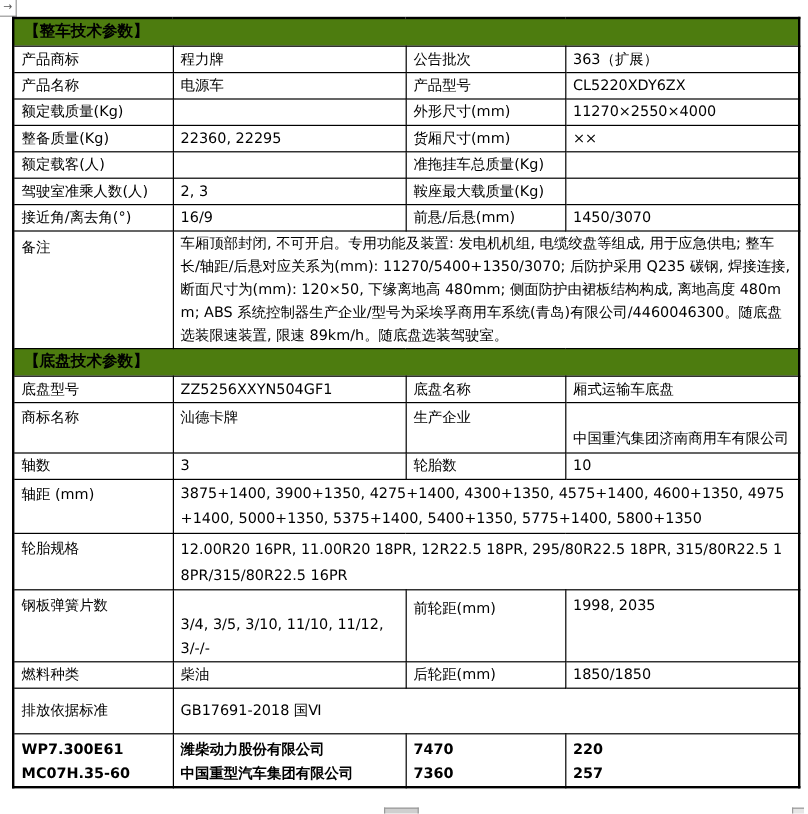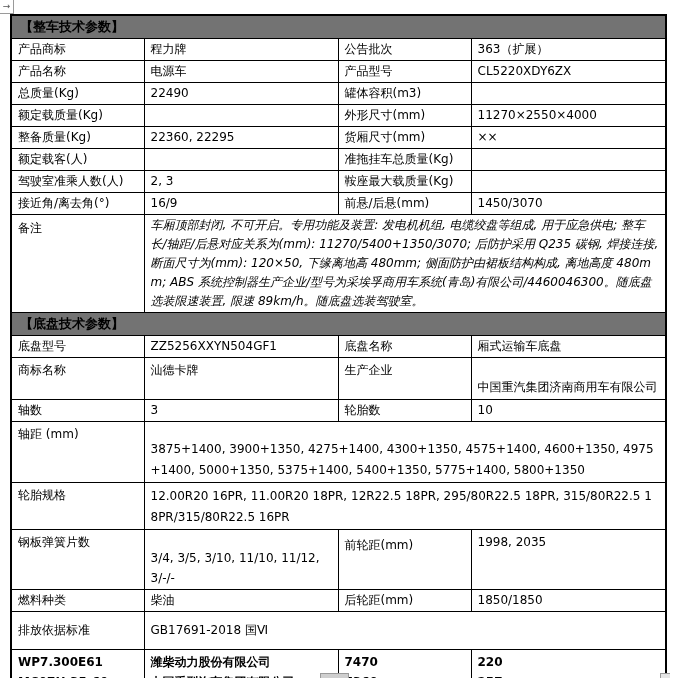--- a/index.html
+++ b/index.html
@@ -26,32 +26,32 @@
   table.spec td{
     border:1px solid #000;
     padding:1px 6px;
     font-size:12px;
     line-height:19px;
     vertical-align:middle;
     overflow:hidden;
     word-break:break-all;
   }
   tr.section-header td{
-    background:#737373;
+    background:#4d7c0f;
     font-weight:bold;
     font-size:13px;
     padding-left:8px;
     margin-top:24px;
   }
   tr.engine-header td{
     background:#d9d9d9;
   }
   td.lbl{white-space:nowrap;}
   .line{display:block;line-height:20px;font-weight:bold;}
-  .remark{line-height:20px;padding:3px 6px;font-style:italic;}
+  .remark{line-height:20px;padding:3px 6px;}
   .scrollbar-fragment{
     position:absolute;left:320px;top:673px;width:27px;height:5px;
     background:#cfcfcf;border:1px solid #9a9a9a;border-bottom:none;
   }
   .resize-handle-fragment{
     position:absolute;left:660px;top:673px;width:9px;height:5px;
     background:#e6e6e6;border:1px solid #9a9a9a;border-bottom:none;border-right:none;
   }
 </style>
 </head>
@@ -76,26 +76,20 @@
     <td class="lbl">产品商标</td>
     <td>程力牌</td>
     <td class="lbl">公告批次</td>
     <td>363（扩展）</td>
   </tr>
   <tr style="height:22px">
     <td class="lbl">产品名称</td>
     <td>电源车</td>
     <td class="lbl">产品型号</td>
     <td>CL5220XDY6ZX</td>
-  </tr>
-  <tr style="height:22px">
-    <td class="lbl">总质量(Kg)</td>
-    <td>22490</td>
-    <td class="lbl">罐体容积(m3)</td>
-    <td></td>
   </tr>
   <tr style="height:22px">
     <td class="lbl">额定载质量(Kg)</td>
     <td></td>
     <td class="lbl">外形尺寸(mm)</td>
     <td>11270×2550×4000</td>
   </tr>
   <tr style="height:22px">
     <td class="lbl">整备质量(Kg)</td>
     <td>22360, 22295</td>
@@ -144,21 +138,21 @@
   </tr>
   <tr style="height:22px">
     <td class="lbl">轴数</td>
     <td>3</td>
     <td class="lbl">轮胎数</td>
     <td>10</td>
   </tr>
 
   <tr style="height:44px">
     <td class="lbl" style="vertical-align:top;padding-top:3px">轴距 (mm)</td>
-    <td colspan="3" style="vertical-align:top;padding-top:17px;line-height:21px">3875+1400, 3900+1350, 4275+1400, 4300+1350, 4575+1400, 4600+1350, 4975+1400, 5000+1350, 5375+1400, 5400+1350, 5775+1400, 5800+1350</td>
+    <td colspan="3" style="vertical-align:top;padding-top:1px;line-height:21px">3875+1400, 3900+1350, 4275+1400, 4300+1350, 4575+1400, 4600+1350, 4975+1400, 5000+1350, 5375+1400, 5400+1350, 5775+1400, 5800+1350</td>
   </tr>
   <tr style="height:44px">
     <td class="lbl" style="vertical-align:top;padding-top:3px">轮胎规格</td>
     <td colspan="3" style="vertical-align:top;padding-top:3px;line-height:21px">12.00R20 16PR, 11.00R20 18PR, 12R22.5 18PR, 295/80R22.5 18PR, 315/80R22.5 18PR/315/80R22.5 16PR</td>
   </tr>
 
   <tr style="height:42px">
     <td class="lbl" style="vertical-align:top;padding-top:3px">钢板弹簧片数</td>
     <td style="vertical-align:top;padding-top:18px;line-height:20px">3/4, 3/5, 3/10, 11/10, 11/12, 3/-/-</td>
     <td class="lbl" style="vertical-align:top;padding-top:6px">前轮距(mm)</td>

